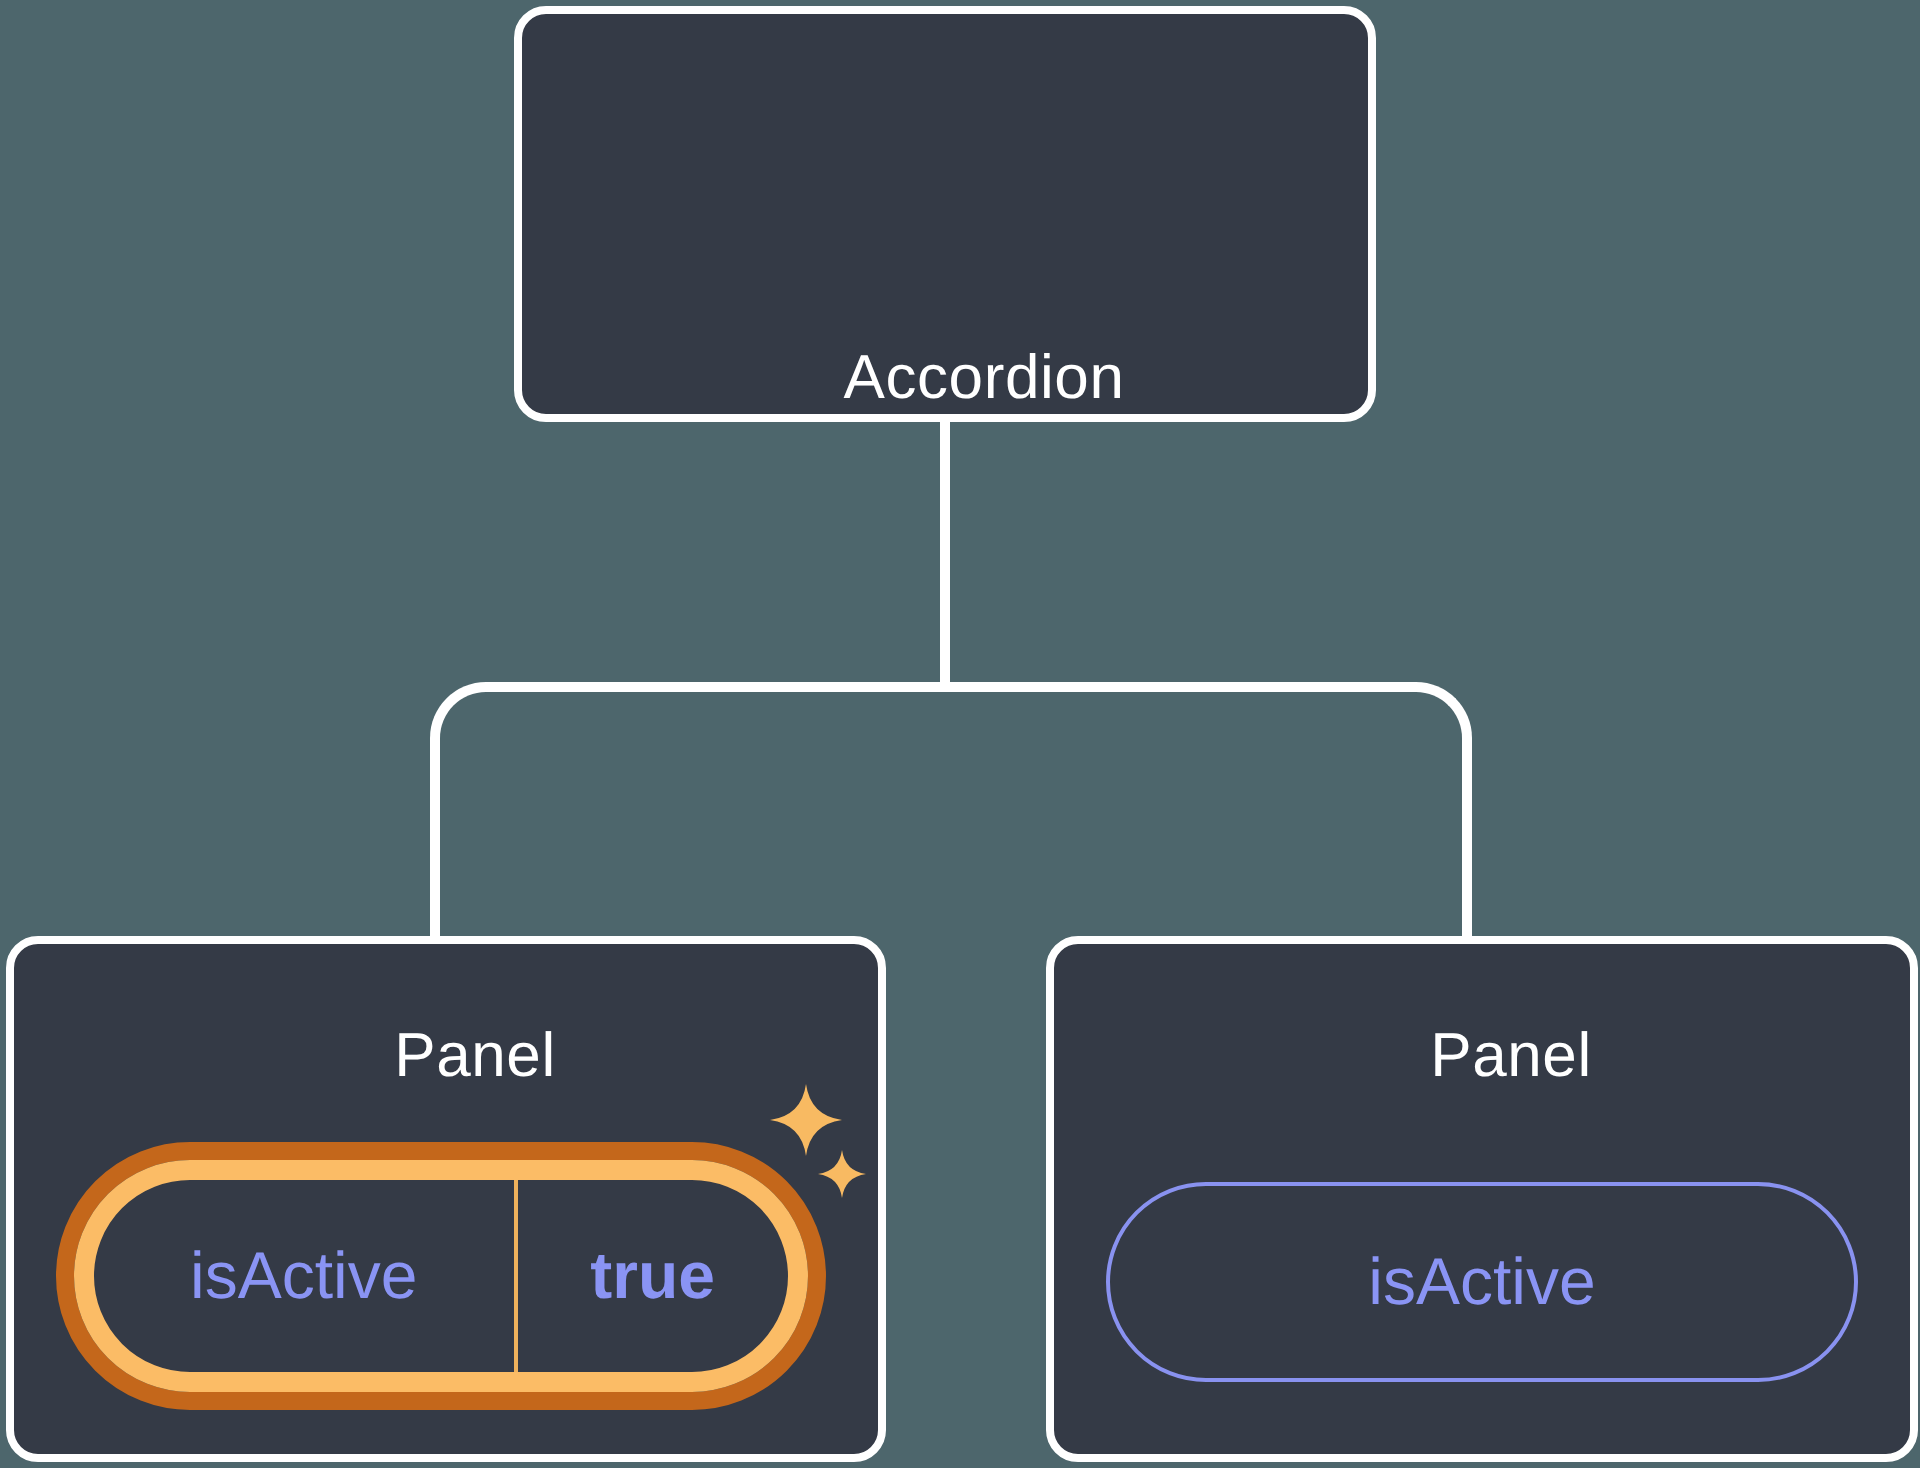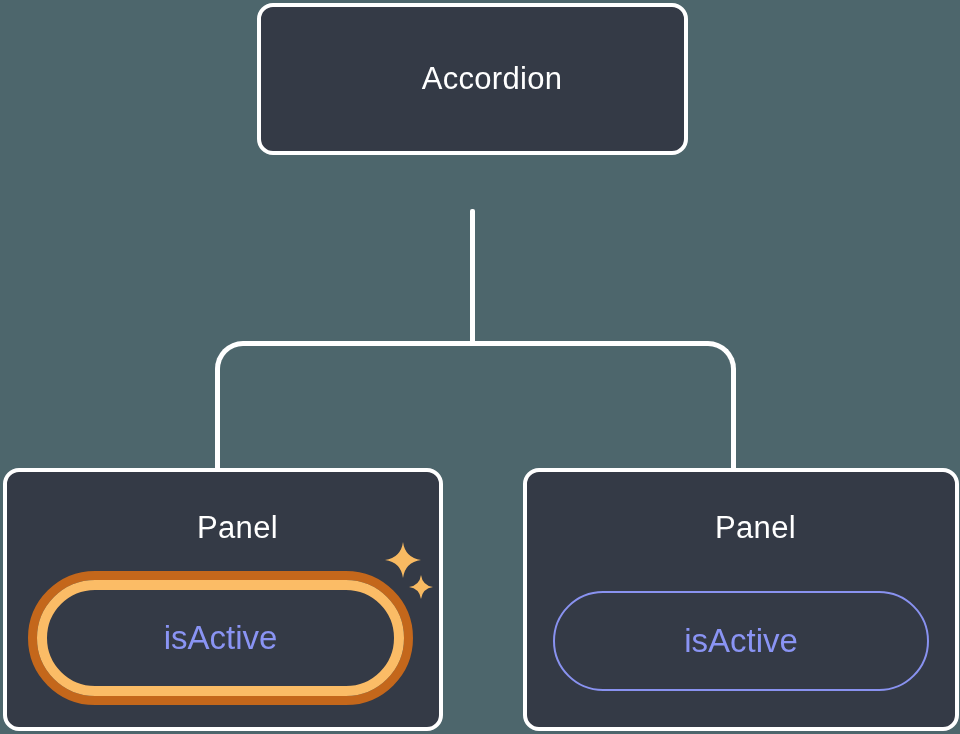--- a/index.html
+++ b/index.html
@@ -20,22 +20,22 @@
   
   .node {
     position: absolute;
     box-sizing: border-box;
     background: #343A46;
     border: 4px solid #FFFFFF;
     border-radius: 16px;
   }
   .node-root {
     left: 257px; top: 3px;
-    width: 431px; height: 152px;
-    display: flex; align-items: center; justify-content: center; padding-left: 39px;
+    width: 431px; height: 208px;
+    display: flex; align-items: flex-end; justify-content: center; padding-left: 39px;
   }
   .node-root .node-label {
     color: #FFFFFF;
     font-size: 31px;
     font-weight: 500;
     letter-spacing: 0.3px;
   }
   .node-panel-left  { left: 3px;   top: 468px; width: 440px; height: 263px; }
   .node-panel-right { left: 523px; top: 468px; width: 436px; height: 263px; }
   .panel-title {
@@ -125,20 +125,21 @@
 
   <div class="stem"></div>
   <div class="bracket"></div>
 
   <div class="node node-panel-left">
     <div class="panel-title">Panel</div>
 
     <div class="pill pill-active">
       <div class="pill-active-inner">
         <div class="pill-cell cell-name">isActive</div>
+        <div class="pill-cell cell-value">true</div>
       </div>
     </div>
 
     <svg class="sparkles" viewBox="0 0 72 72">
       <path fill="#F8BA62" d="M38,10 Q40.2,25.8 56,28 Q40.2,30.2 38,46 Q35.8,30.2 20,28 Q35.8,25.8 38,10 Z"></path>
       <path fill="#F8BA62" d="M56,43 Q57.5,53.5 68,55 Q57.5,56.5 56,67 Q54.5,56.5 44,55 Q54.5,53.5 56,43 Z"></path>
     </svg>
   </div>
 
   <div class="node node-panel-right">

